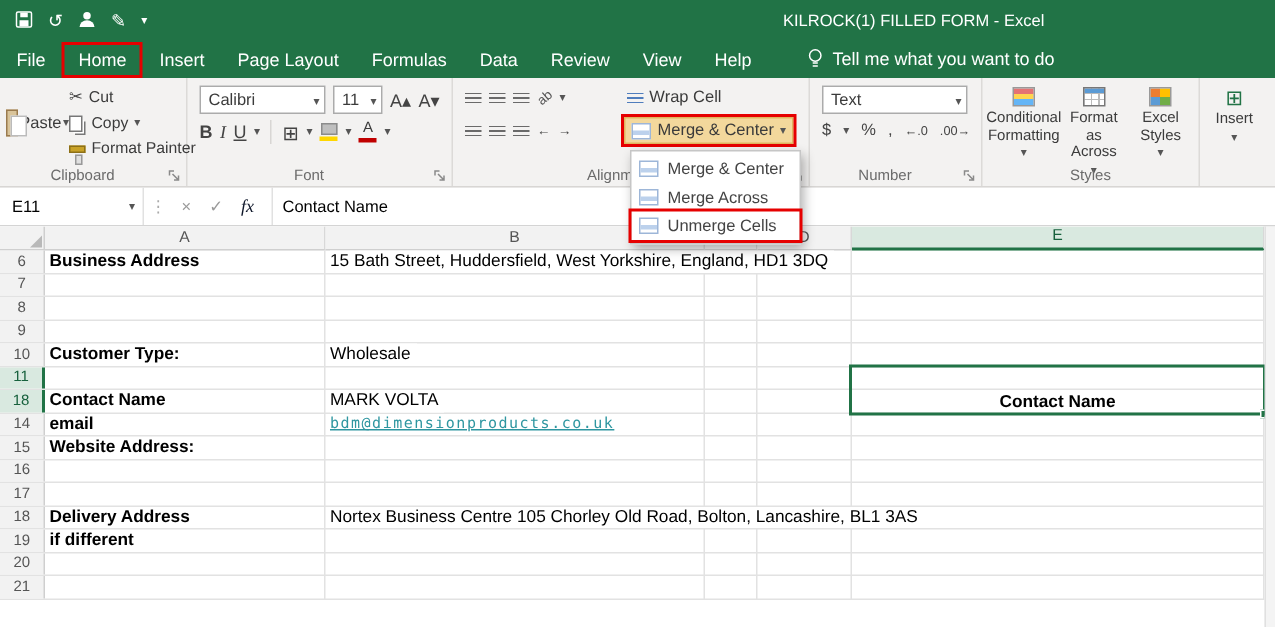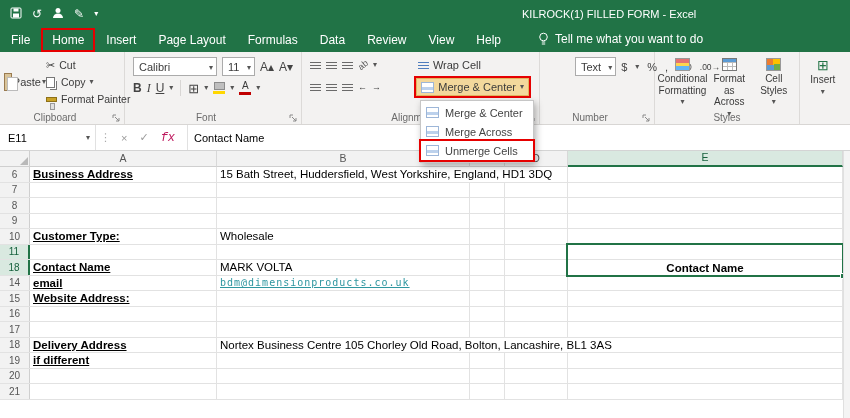--- a/index.html
+++ b/index.html
@@ -65,21 +65,21 @@
   .bars.blue { background:repeating-linear-gradient(to bottom, #4f7dbd 0 1px, transparent 1px 3px); }
   .orient { font-size:9px; color:#555; transform:rotate(-40deg); display:inline-block; }
   .txtbtn { display:flex; align-items:center; gap:4px; padding:2px 4px; white-space:nowrap; }
   .wrap-btn { margin-left:auto; margin-right:46px; }
   .merge-btn { margin-left:auto; margin-right:2px; background:var(--btn-highlight);
                border:1px solid #e0b55f; outline:2px solid var(--annotation-red); }
   .icon-merge { width:13px; height:11px; border:1px solid #9db6d8; background:#fff; position:relative; flex:none; }
   .icon-merge::after { content:''; position:absolute; left:0; right:0; top:4px; height:3px; background:#bcd1ec; }
 
   
-  .num-rows { padding:5px 8px 0 8px; display:flex; flex-direction:row; gap:5px;margin-left:27px; }
+  .num-rows { padding:5px 8px 0 8px; display:flex; flex-direction:column; gap:5px; }
   .num-row2 { display:flex; align-items:center; gap:8px; font-size:11px; color:#444; }
   .tiny { font-size:8.5px; color:#444; white-space:nowrap; }
 
   
   #styles-buttons { display:flex; padding:4px 4px 0 4px; gap:2px; }
   .bigbtn { width:47px; display:flex; flex-direction:column; align-items:center; text-align:center; gap:2px; padding-top:2px; }
   .biglabel { font-size:10px; line-height:1.15; color:#3b3b3b; }
   .sicon { width:15px; height:13px; display:inline-block; }
   .icon-cf { background:linear-gradient(to bottom,#e57373 0 33%,#ffd54f 33% 66%,#64b5f6 66% 100%); border:1px solid #999; }
   .icon-ft { border:1px solid #777; background-color:#fff;
@@ -93,21 +93,21 @@
 
   
   .formulabar { height:26px; background:#fff; border-bottom:1px solid #d4d4d4;
                 display:flex; align-items:stretch; font-size:11px; }
   .namebox { width:96px; position:relative; display:flex; align-items:center; padding-left:8px;
              border-right:1px solid #e1e1e1; }
   .namebox .caret { position:absolute; right:5px; top:9px; }
   .nb-handle { display:flex; align-items:center; padding:0 4px; color:#aaa; }
   .fxicons { display:flex; align-items:center; gap:12px; padding:0 12px 0 6px;
              border-right:1px solid #e1e1e1; color:#9a9a9a; }
-  .fx { font-style:italic; color:#be185d; font-family:Liberation Mono, monospace; font-size:12px; }
+  .fx { font-style:italic; color:#0f172a; font-family:Liberation Serif, serif; font-size:12px; }
   .formula-input { flex:1; display:flex; align-items:center; padding-left:6px; color:#000; }
 
   
   .sheet { position:absolute; top:151px; left:0; width:843px; height:267px; overflow:hidden; background:#fff; }
   .col-row { display:flex; height:16px; }
   .corner { width:30px; flex:none; background:var(--header-bg); border-right:1px solid #cfcfcf;
             border-bottom:1px solid #cfcfcf; position:relative; }
   .corner::after { content:''; position:absolute; right:1px; bottom:1px;
                    border-left:8px solid transparent; border-bottom:8px solid #b9b9b9; }
   .col-hdr { flex:none; background:var(--header-bg); border-right:1px solid #d8d8d8; border-bottom:1px solid #cfcfcf;
@@ -116,21 +116,21 @@
                  color:#17613d; line-height:13px; }
   #grid-body { position:relative; }
   .vline { position:absolute; top:0; bottom:0; width:1px; background:var(--grid-line); z-index:0; }
   .grid-row { position:relative; height:15.5px; border-bottom:1px solid var(--grid-line); width:843px; }
   .row-hdr { position:absolute; left:0; top:0; bottom:0; width:30px; background:var(--header-bg);
              border-right:1px solid #cfcfcf; font-size:10px; color:#555;
              display:flex; align-items:center; justify-content:center; z-index:1; }
   .row-hdr.sel { background:var(--header-sel-bg); border-right:2px solid var(--excel-green); color:#17613d; }
   .cell { position:absolute; top:0; height:100%; display:flex; align-items:center;
           font-size:11.5px; white-space:nowrap; z-index:2; color:#000; }
-  .cell.ca { left:33px; font-weight:bold;text-decoration:underline; }
+  .cell.ca { left:33px; font-weight:bold; }
   .cell.cb { left:220px; background:#fff; padding-right:4px; }
   .cell.cb.link { color:var(--link-teal); font-family:"DejaVu Sans Mono", monospace;
                   font-size:10px; letter-spacing:1px; text-decoration:underline; }
   .sel-box { position:absolute; border:2px solid var(--excel-green); z-index:3;
              display:flex; align-items:flex-end; justify-content:center;
              font-size:11.5px; font-weight:bold; padding-bottom:1px; }
   .sel-handle { position:absolute; right:-4px; bottom:-4px; width:6px; height:6px;
                 background:var(--excel-green); border:1px solid #fff; }
   .vscroll { position:absolute; left:843px; top:151px; width:7px; height:267px;
              background:#f4f4f4; border-left:1px solid #e0e0e0; }
@@ -320,21 +320,21 @@
             <span class="biglabel">Conditional Formatting</span>
             <span class="caret">▾</span>
           </div>
           <div class="bigbtn">
             <span class="sicon icon-ft"></span>
             <span class="biglabel">Format as Across</span>
             <span class="caret">▾</span>
           </div>
           <div class="bigbtn">
             <span class="sicon icon-cs"></span>
-            <span class="biglabel">Cell Styles</span>
+            <span class="biglabel">Excel Styles</span>
             <span class="caret">▾</span>
           </div>
         </div>
       <div class="group-label" style="right:0">Styles</div>
     </div>
 
     <div class="group" style="width:80px;border-right:none">
       <div class="cells-content">
         <div class="bigbtn" style="width:44px">
           <span class="gi" style="font-size:14px;color:#217346">⊞</span>

